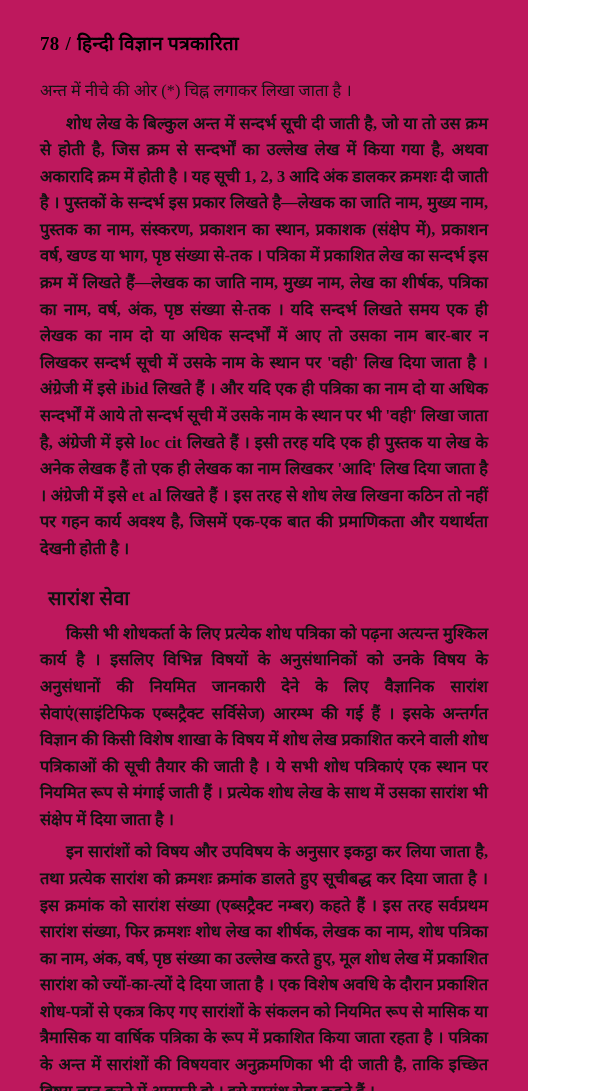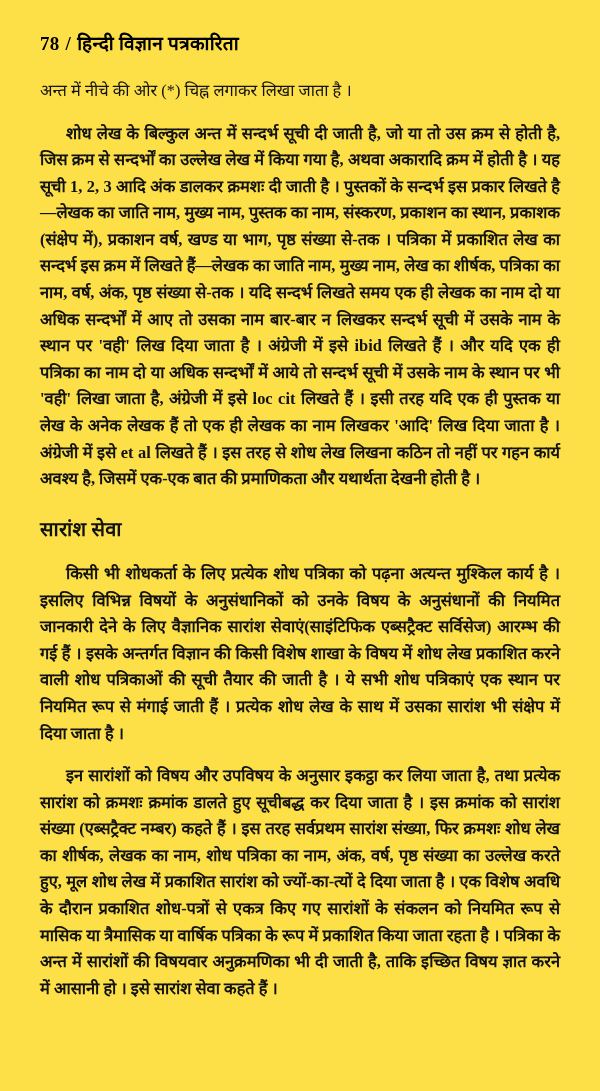--- a/index.html
+++ b/index.html
@@ -9,25 +9,25 @@
   }
   body {
     width: 600px;
     height: 1091px;
     font-family: "Liberation Serif", "DejaVu Serif", serif;
     color: #111111;
     overflow: hidden;
   }
   .page {
     position: relative;
-    width: 600px;
+    width: 528px;
     height: 1091px;
     box-sizing: border-box;
     padding: 30px 40px 20px 40px;
-    background: #fde047;
+    background: #be185d;
   }
   .page-header {
     font-size: 19px;
     font-weight: bold;
     letter-spacing: 0.3px;
     margin-bottom: 22px;
     color: #000;
   }
   .page-header .page-number {
     margin-right: 4px;
@@ -36,30 +36,30 @@
     margin: 0 6px 0 2px;
   }
   .body-text {
     font-size: 16.4px;
     line-height: 1.62;
     text-align: justify;
     text-justify: inter-word;
     color: #121212;
   }
   p.para {
-    margin: 16px 0 2px 0;
+    margin: 6px 0 2px 0;
   }
   p.indent {
     text-indent: 26px;
     font-weight: bold;
   }
   h2.section-heading {
     font-size: 20px;
     font-weight: bold;
-    margin: 20px 0 6px 0;
+    margin: 20px 0 6px 8px;
     letter-spacing: 0.2px;
   }
 </style>
 </head>
 <body>
 
 <div class="page">
 
   <div class="page-header">
     <span class="page-number">78</span><span class="slash">/</span><span class="book-title">हिन्दी विज्ञान पत्रकारिता</span>

